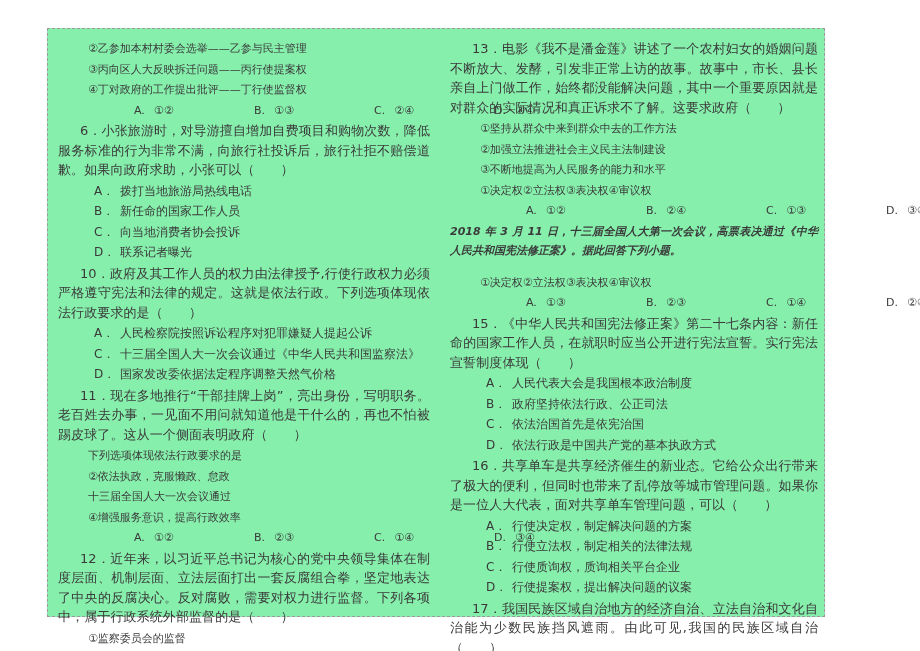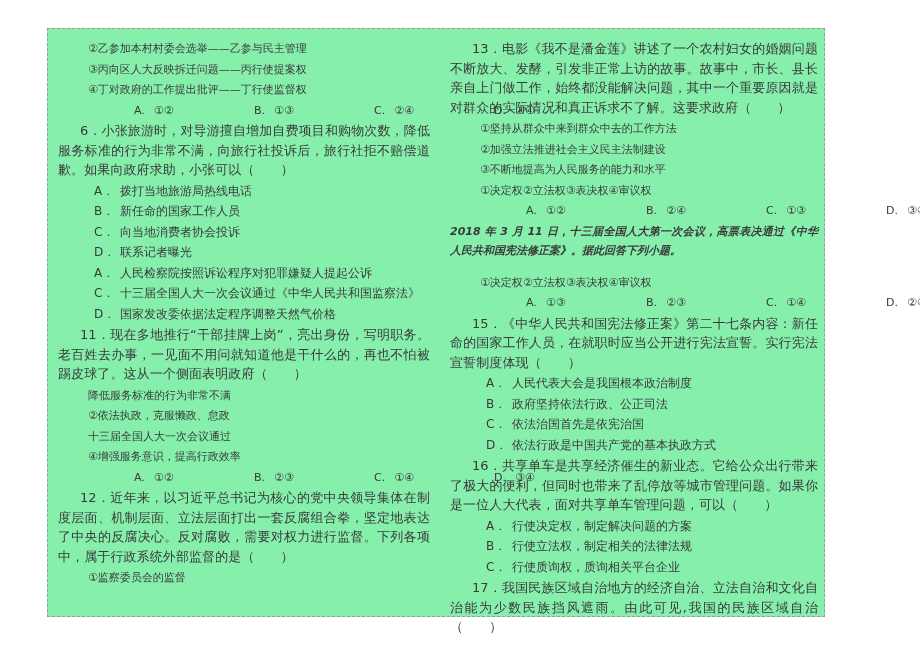--- a/index.html
+++ b/index.html
@@ -105,25 +105,26 @@
     <div class="column col-left" id="left-column">
         <p class="opt-circ">②乙参加本村村委会选举——乙参与民主管理</p>
         <p class="opt-circ">③丙向区人大反映拆迁问题——丙行使提案权</p>
         <p class="opt-circ">④丁对政府的工作提出批评——丁行使监督权</p>
         <p class="answer-row"><span class="choice"><span class="k">A.</span><span>①②</span></span><span class="choice"><span class="k">B.</span><span>①③</span></span><span class="choice"><span class="k">C.</span><span>②④</span></span><span class="choice"><span class="k">D.</span><span>③④</span></span></p>
         <p class="stem">6．小张旅游时，对导游擅自增加自费项目和购物次数，降低服务标准的行为非常不满，向旅行社投诉后，旅行社拒不赔偿道歉。如果向政府求助，小张可以（　　）</p>
         <p class="opt-letter"><span class="lbl">A．</span><span>拨打当地旅游局热线电话</span></p>
         <p class="opt-letter"><span class="lbl">B．</span><span>新任命的国家工作人员</span></p>
         <p class="opt-letter"><span class="lbl">C．</span><span>向当地消费者协会投诉</span></p>
         <p class="opt-letter"><span class="lbl">D．</span><span>联系记者曝光</span></p>
+        <p class="stem">10．政府及其工作人员的权力由法律授予,行使行政权力必须严格遵守宪法和法律的规定。这就是依法行政。下列选项体现依法行政要求的是（　　）</p>
         <p class="opt-letter"><span class="lbl">A．</span><span>人民检察院按照诉讼程序对犯罪嫌疑人提起公诉</span></p>
         <p class="opt-letter"><span class="lbl">C．</span><span>十三届全国人大一次会议通过《中华人民共和国监察法》</span></p>
         <p class="opt-letter"><span class="lbl">D．</span><span>国家发改委依据法定程序调整天然气价格</span></p>
         <p class="stem">11．现在多地推行“干部挂牌上岗”，亮出身份，写明职务。老百姓去办事，一见面不用问就知道他是干什么的，再也不怕被踢皮球了。这从一个侧面表明政府（　　）</p>
-        <p class="opt-circ">降低服务标准的行为非常不满</p>
+        <p class="opt-circ">下列选项体现依法行政要求的是</p>
         <p class="opt-circ">②依法执政，克服懒政、怠政</p>
         <p class="opt-circ">十三届全国人大一次会议通过</p>
         <p class="opt-circ">④增强服务意识，提高行政效率</p>
         <p class="answer-row"><span class="choice"><span class="k">A.</span><span>①②</span></span><span class="choice"><span class="k">B.</span><span>②③</span></span><span class="choice"><span class="k">C.</span><span>①④</span></span><span class="choice"><span class="k">D.</span><span>③④</span></span></p>
         <p class="stem">12．近年来，以习近平总书记为核心的党中央领导集体在制度层面、机制层面、立法层面打出一套反腐组合拳，坚定地表达了中央的反腐决心。反对腐败，需要对权力进行监督。下列各项中，属于行政系统外部监督的是（　　）</p>
         <p class="opt-circ">①监察委员会的监督</p>
       </div>
     <div class="column col-right" id="right-column">
         <p class="stem">13．电影《我不是潘金莲》讲述了一个农村妇女的婚姻问题不断放大、发酵，引发非正常上访的故事。故事中，市长、县长亲自上门做工作，始终都没能解决问题，其中一个重要原因就是对群众的实际情况和真正诉求不了解。这要求政府（　　）</p>
         <p class="opt-circ">①坚持从群众中来到群众中去的工作方法</p>
@@ -136,16 +137,17 @@
         <p class="answer-row"><span class="choice"><span class="k">A.</span><span>①③</span></span><span class="choice"><span class="k">B.</span><span>②③</span></span><span class="choice"><span class="k">C.</span><span>①④</span></span><span class="choice"><span class="k">D.</span><span>②④</span></span></p>
         <p class="stem">15．《中华人民共和国宪法修正案》第二十七条内容：新任命的国家工作人员，在就职时应当公开进行宪法宣誓。实行宪法宣誓制度体现（　　）</p>
         <p class="opt-letter"><span class="lbl">A．</span><span>人民代表大会是我国根本政治制度</span></p>
         <p class="opt-letter"><span class="lbl">B．</span><span>政府坚持依法行政、公正司法</span></p>
         <p class="opt-letter"><span class="lbl">C．</span><span>依法治国首先是依宪治国</span></p>
         <p class="opt-letter"><span class="lbl">D．</span><span>依法行政是中国共产党的基本执政方式</span></p>
         <p class="stem">16．共享单车是共享经济催生的新业态。它给公众出行带来了极大的便利，但同时也带来了乱停放等城市管理问题。如果你是一位人大代表，面对共享单车管理问题，可以（　　）</p>
         <p class="opt-letter"><span class="lbl">A．</span><span>行使决定权，制定解决问题的方案</span></p>
         <p class="opt-letter"><span class="lbl">B．</span><span>行使立法权，制定相关的法律法规</span></p>
         <p class="opt-letter"><span class="lbl">C．</span><span>行使质询权，质询相关平台企业</span></p>
+        <p class="opt-letter"><span class="lbl">D．</span><span>行使提案权，提出解决问题的议案</span></p>
         <p class="stem">17．我国民族区域自治地方的经济自治、立法自治和文化自治能为少数民族挡风遮雨。由此可见,我国的民族区域自治（　　）</p>
       </div>
   </div>
 </div>
 
 </body></html>

